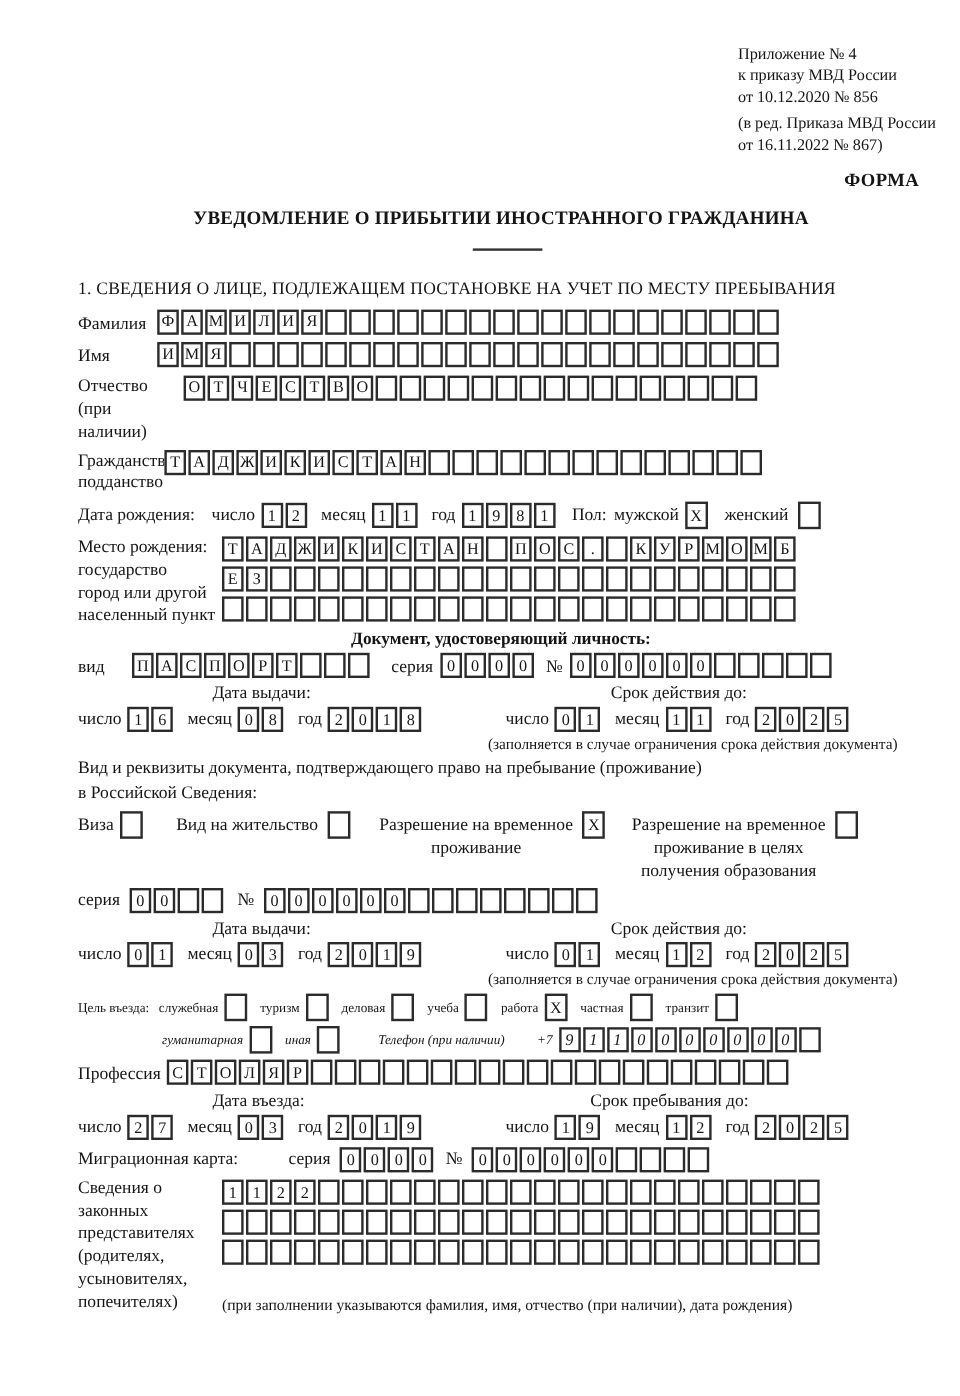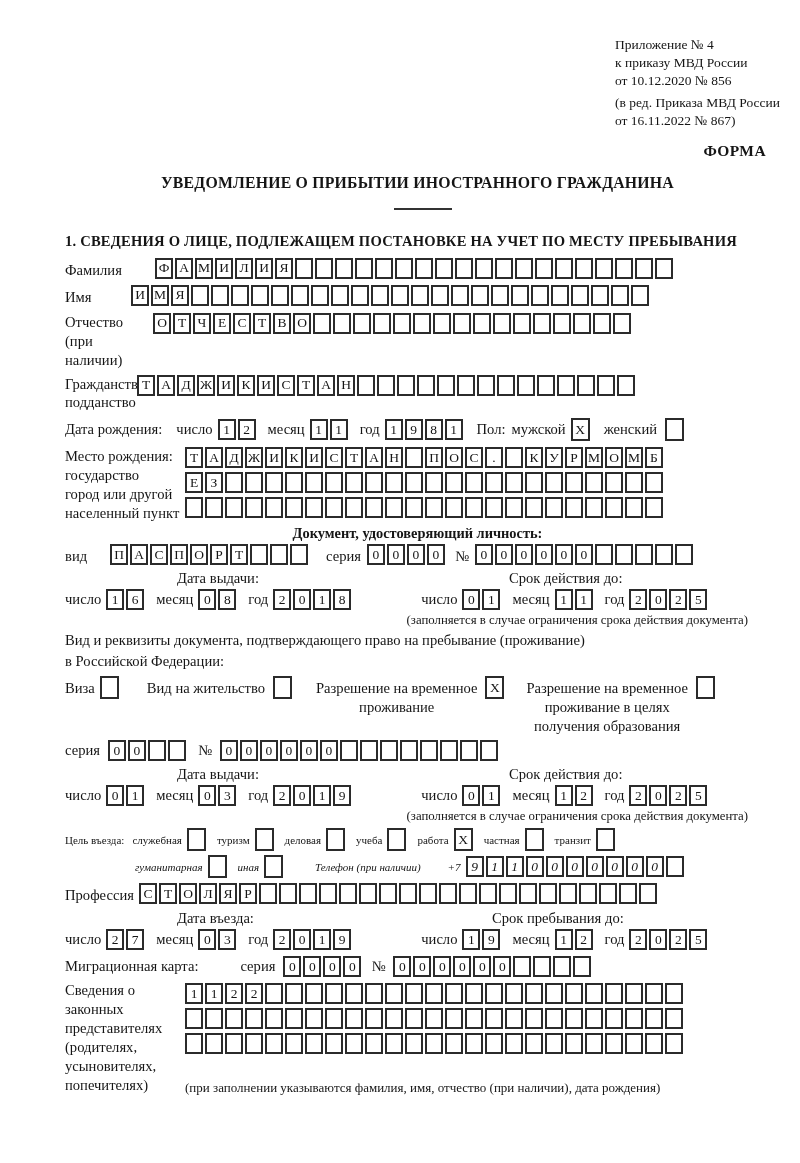--- a/index.html
+++ b/index.html
@@ -11,21 +11,21 @@
   .page { padding:36px 30px 0 65px; width:800px; }
 
   
   .hdr-block { margin-left:550px; width:200px; font-size:13.5px; line-height:1.32; }
   .hdr-block .gap { height:5px; }
   .forma { text-align:right; font-weight:bold; font-size:15.5px; margin:12px 4px 0 0; letter-spacing:.4px; }
 
   
   .title { text-align:center; font-weight:bold; font-size:15.8px; margin-top:12px; line-height:1.38; letter-spacing:.2px; }
   .title-underline { display:inline-block; width:58px; border-bottom:2px solid #333; height:14px; margin-left:10px; }
-  .sec-heading { font-weight:bold; font-size:14.6px; margin-top:17px; letter-spacing:.2px; }
+  .sec-heading { font-weight:normal; font-size:14.6px; margin-top:17px; letter-spacing:.2px; }
 
   
   .frow { display:flex; align-items:flex-start; margin-top:5px; }
   .lbl { font-size:14.6px; line-height:1.3; flex:none; padding-top:3px; }
   .lbl2 { font-size:14.6px; line-height:1.3; flex:none; }
   .w66 { width:66px; } .w88 { width:88px; } .w72 { width:72px; } .w120 { width:120px; }
   .w45 { width:45px; } .w74 { width:74px; }
 
   .boxes { display:flex; flex:none; }
   .cbox {
@@ -49,21 +49,21 @@
   .opt { display:flex; align-items:flex-start; }
   .opt .olbl { font-size:14.6px; line-height:1.3; padding-top:3px; }
   .opt .center { text-align:center; }
   .opt .chk { margin-left:8px; }
 
   .purpose-row { display:flex; align-items:center; margin-top:4px; flex-wrap:nowrap; }
   .purpose-row .plbl { font-size:11px; margin:0 5px 0 9px;text-align:center; }
   .purpose-row .plbl.first { margin-left:0; }
 
   .inline-lbl { font-size:14.6px; }
-  .mt2{margin-top:2px;align-items:flex-end;} .mt4{margin-top:4px;} .mt6{margin-top:6px;} .mt8{margin-top:8px;gap:24px;}
+  .mt2{margin-top:2px;align-items:flex-end;} .mt4{margin-top:4px;} .mt6{margin-top:6px;} .mt8{margin-top:8px;}
 </style>
 </head>
 <body>
 
 <div class="page">
 
   <div class="hdr-block">
     <div>Приложение № 4</div>
     <div>к приказу МВД России</div>
     <div>от 10.12.2020 № 856</div>
@@ -416,21 +416,21 @@
           <span class="cbox">2</span>
           <span class="cbox">0</span>
           <span class="cbox">2</span>
           <span class="cbox">5</span>
         </span>
     </span>
   </div>
   <div class="note">(заполняется в случае ограничения срока действия документа)</div>
 
   <div class="inline-lbl mt4">Вид и реквизиты документа, подтверждающего право на пребывание (проживание)</div>
-  <div class="inline-lbl mt4">в Российской Федерации:</div>
+  <div class="inline-lbl mt4">в Российской Сведения:</div>
 
   <div class="opt-row">
     <span class="opt">
       <span class="olbl">Виза</span>
       <span class="boxes chk" style="margin-left:5px;">
           <span class="cbox"></span>
         </span>
     </span>
     <span class="opt" style="margin-left:26px;text-align:right;">
       <span class="olbl">Вид на жительство</span>

